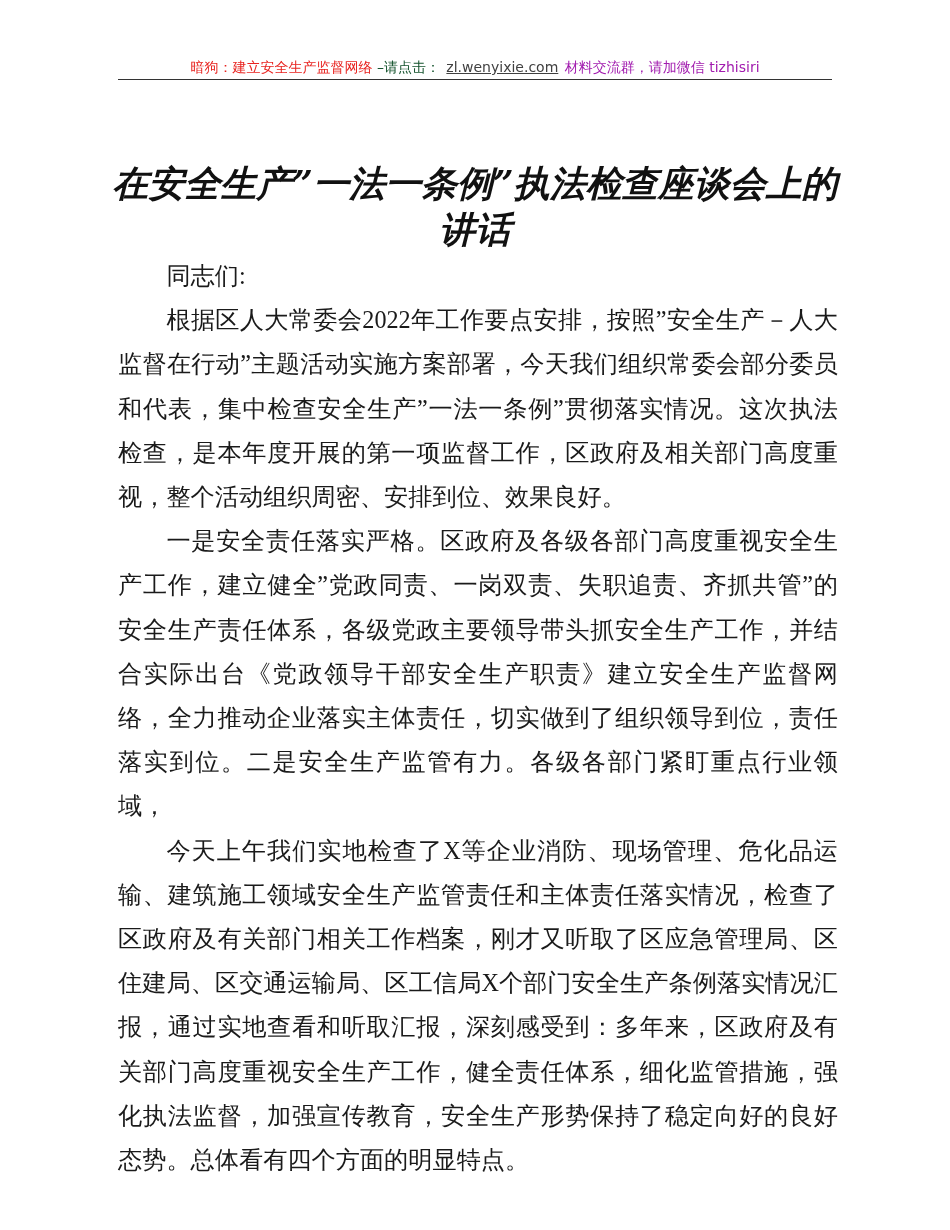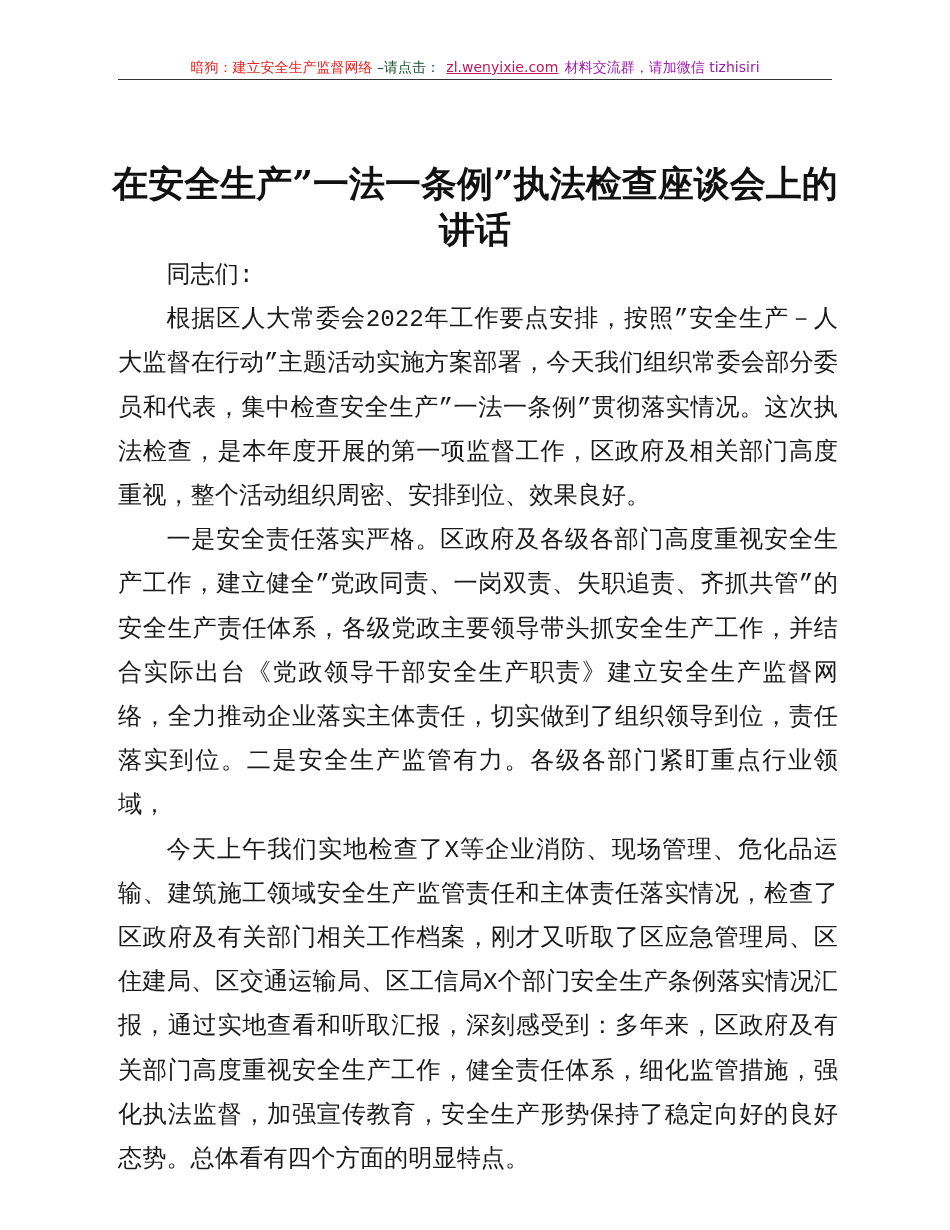--- a/index.html
+++ b/index.html
@@ -27,21 +27,21 @@
       width: 714px;
       height: 24px;
       text-align: center;
       font-family: "DejaVu Sans", sans-serif;
       font-size: 14px;
       line-height: 22px;
       white-space: nowrap;
     }
     .header .brand { color: #e8231f; }
     .header .dash { color: #14532d; }
-    .header .link { color: #be185d; text-decoration: underline; margin: 0 2px; }
+    .header .link { color: #404040; text-decoration: underline; margin: 0 2px; }
     .header .group { color: #a21caf; }
     .header-rule {
       position: absolute;
       left: 118px;
       top: 79px;
       width: 714px;
       height: 0;
       border-top: 1px solid #333333;
     }
     .title {
@@ -49,27 +49,28 @@
       left: 110px;
       top: 136px;
       width: 730px;
       text-align: center;
       font-family: "DejaVu Serif", serif;
       font-weight: bold;
       font-size: 36px;
       line-height: 46px;
       color: #111111;
       letter-spacing: 0px;
+      font-style: italic;
     }
     .body {
       position: absolute;
       left: 118px;
       top: 254px;
       width: 720px;
-      font-family: Liberation Mono, monospace;
+      font-family: Liberation Serif, serif;
       font-size: 24.2px;
       line-height: 44.2px;
       color: #1a1a1a;
       text-align: justify;
       text-justify: inter-character;
     }
     .body p {
       margin: 0;
       text-indent: 2em;
     }

